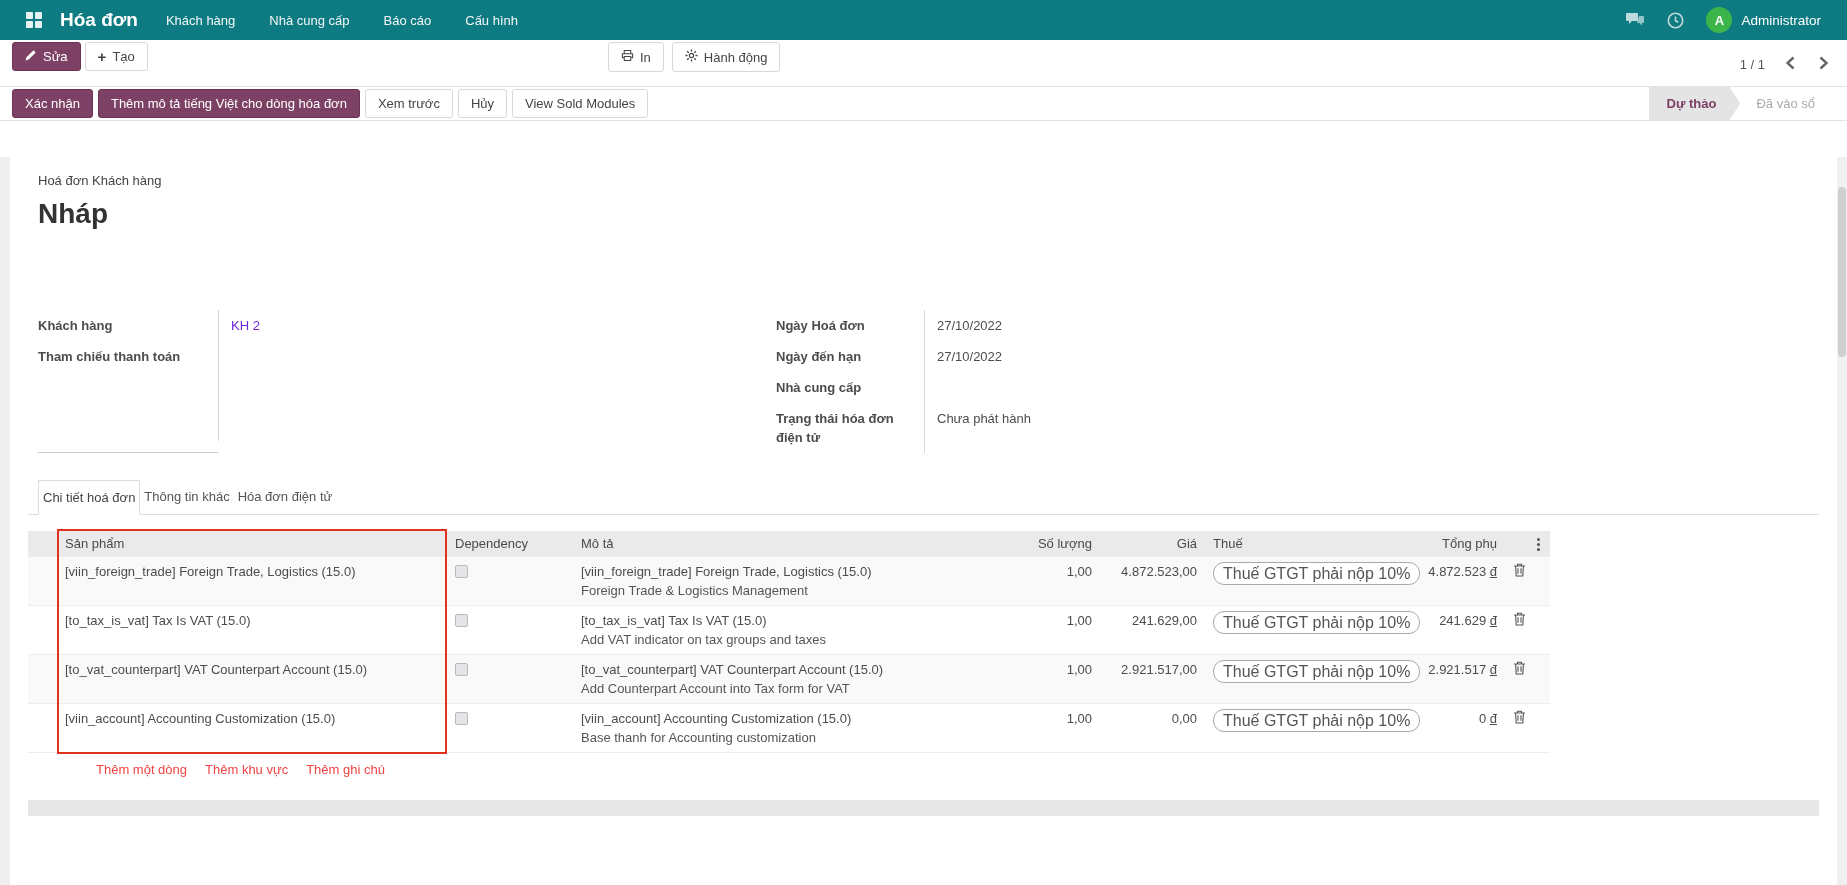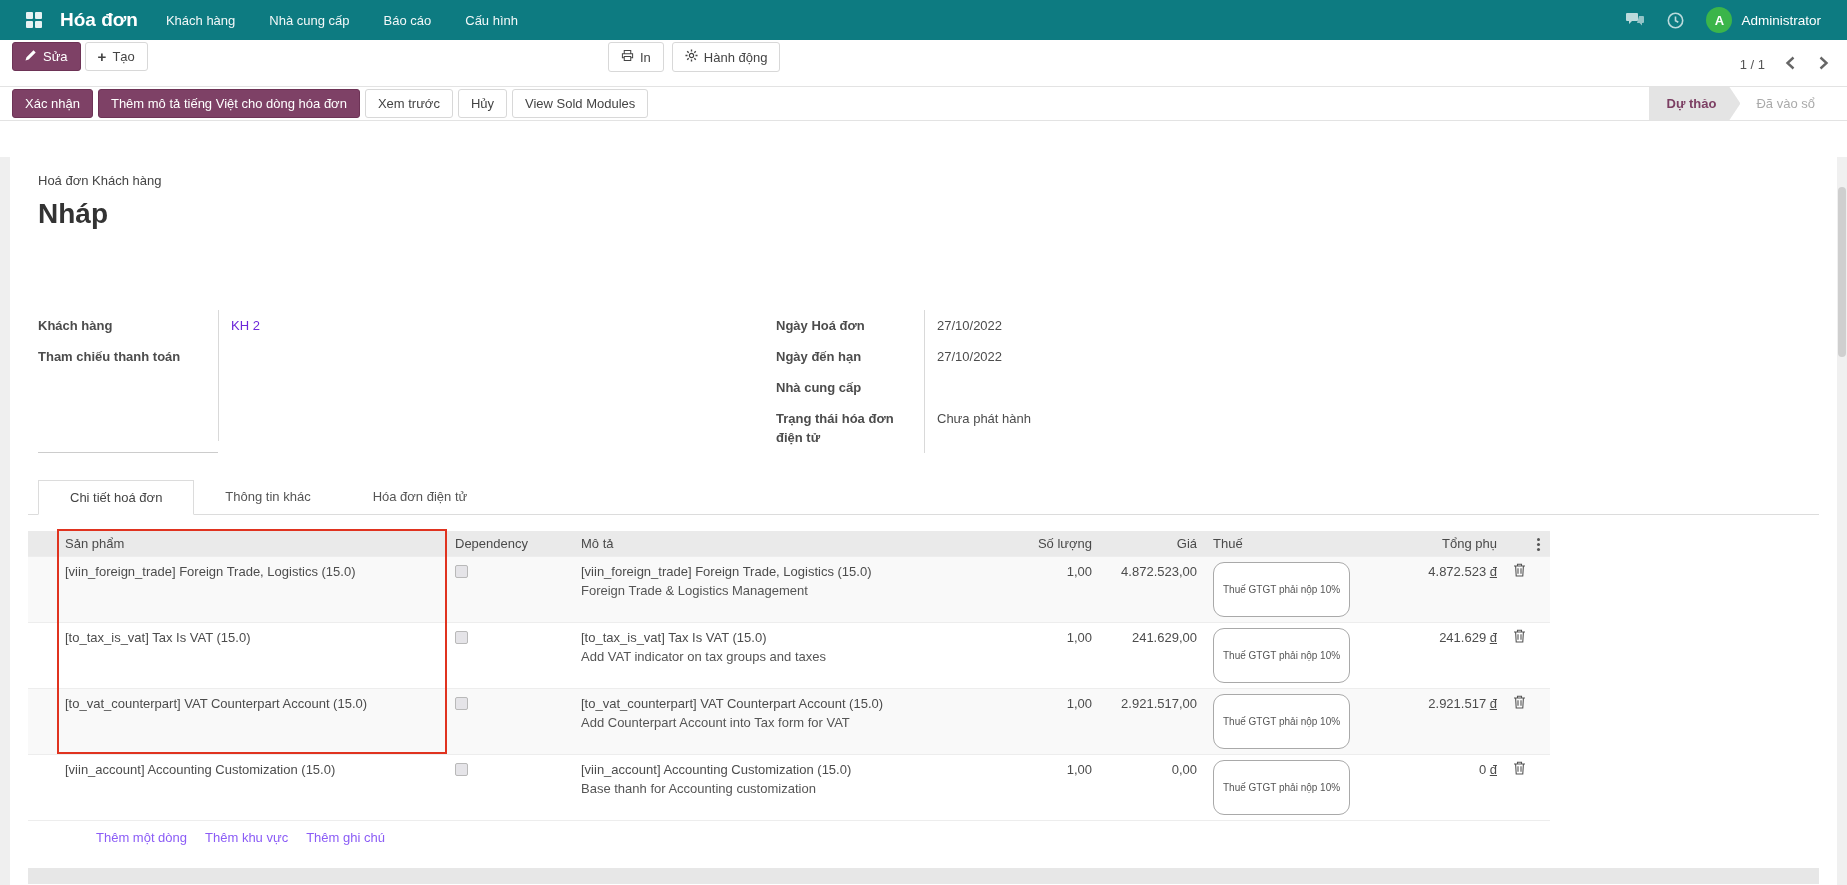--- a/index.html
+++ b/index.html
@@ -68,40 +68,40 @@
   .frow { display:flex; align-items:stretch; }
   .flabel { font-weight:bold; color:#4c4c4c; padding:6px 10px 6px 0; line-height:19px; }
   .fgroup-left .flabel { width:180px; }
   .fgroup-right .flabel { width:148px; }
   .fvalue { flex:1; border-left:1px solid #d9d9d9; padding:6px 0 6px 12px; line-height:19px; min-height:30px; }
   .frow.tall .fvalue { min-height:100px; }
   .flink { color:#6d28d9; cursor:pointer; }
 
   
   .tabs { display:flex; border-bottom:1px solid #dcdcdc; padding-left:10px; margin-top:26px; }
-  .tab { padding:9px 31px; font-size:13px; color:#555; cursor:pointer; position:relative; top:1px; }
+  .tab { padding:9px 4px; font-size:13px; color:#555; cursor:pointer; position:relative; top:1px; }
   .tab.active { background:#fff; border:1px solid #dcdcdc; border-bottom:1px solid #fff; color:#444; }
 
   
   .table-wrap { position:relative; margin-top:16px; }
   table.lines { border-collapse:collapse; table-layout:fixed; width:1522px; font-size:13px; }
   table.lines th { background:#eaeaea; color:#4a4a4a; font-weight:normal; text-align:left; padding:5px 8px; line-height:15px; }
   table.lines th.num, table.lines td.num { text-align:right; }
   table.lines td { padding:5px 8px; vertical-align:top; line-height:19px; color:#4c4c4c; }
   table.lines tbody tr { border-top:1px solid #ededed; }
   table.lines tbody tr:nth-child(odd) { background:#f9f9f9; }
   .desc2 { color:#555; }
   .cbx { width:13px; height:13px; background:#e5e4e8; border:1px solid #b9b9b9; border-radius:2px; margin-top:3px; cursor:pointer; }
-  .pill { display:inline-block; border:1px solid #a9a9a9; border-radius:11px; padding:17px 9px; font-size:10px; color:#555; background:#fff; white-space:nowrap; }
+  .pill { display:inline-block; border:1px solid #a9a9a9; border-radius:11px; padding:1px 9px; font-size:16px; color:#555; background:#fff; white-space:nowrap; }
   .cur { text-decoration:underline; }
   .trash { background:none; border:none; cursor:pointer; padding:0; margin-top:1px; display:inline-flex; }
   .kebab { display:inline-block; width:3px; height:3px; background:#555; border-radius:50%;
            box-shadow:0 5px 0 #555, 0 10px 0 #555; margin:1px 2px 10px 2px; cursor:pointer; float:right; }
   .tfoot-links { border-top:1px solid #ededed; padding:9px 0 9px 68px; display:flex; gap:18px; width:1522px; }
-  .tlink { color:#8b5cf6; cursor:pointer; font-size:13px; }
+  .tlink { color:#ef4444; cursor:pointer; font-size:13px; }
   .hscroll { width:100%; height:16px; background:#e7e7e7; margin-top:14px; cursor:pointer; }
 
   .annotation { position:absolute; left:29px; top:-2px; width:390px; height:225px;
                 border:2px solid #e0331f; pointer-events:none; z-index:5; }
 </style>
 </head>
 <body>
 
 <div class="screen">
 

